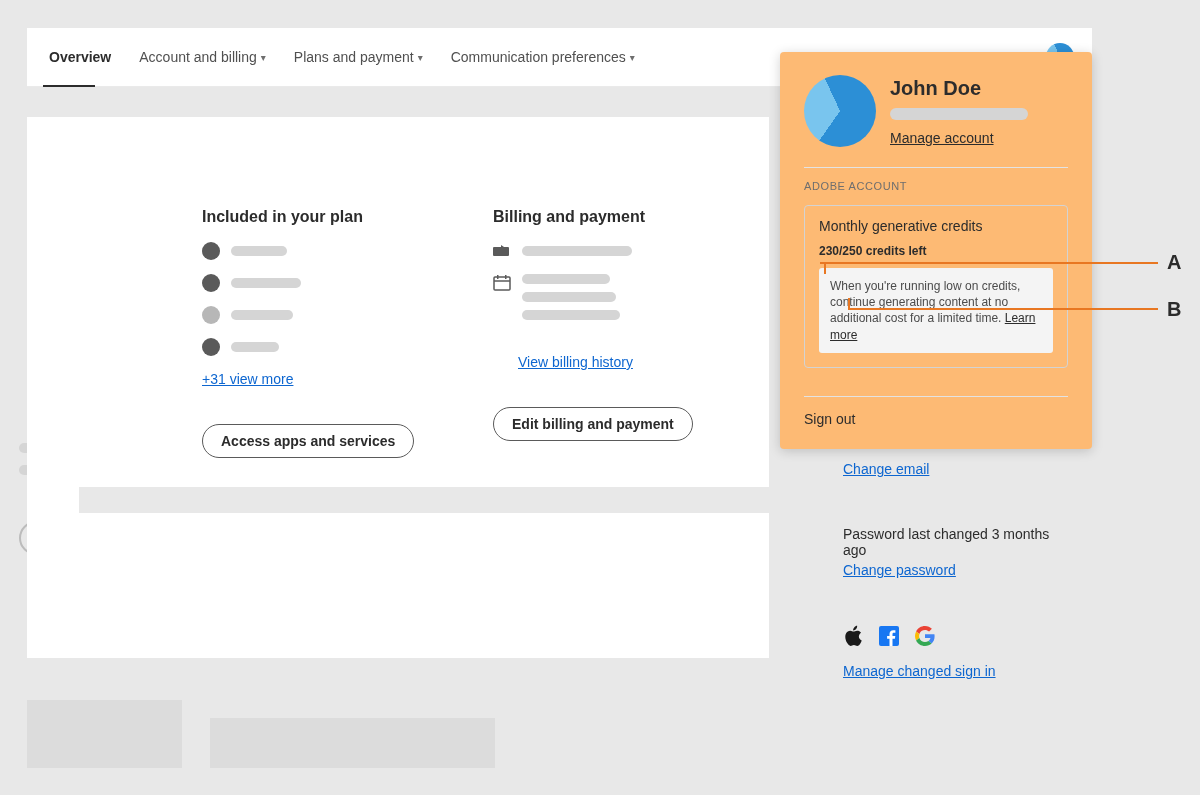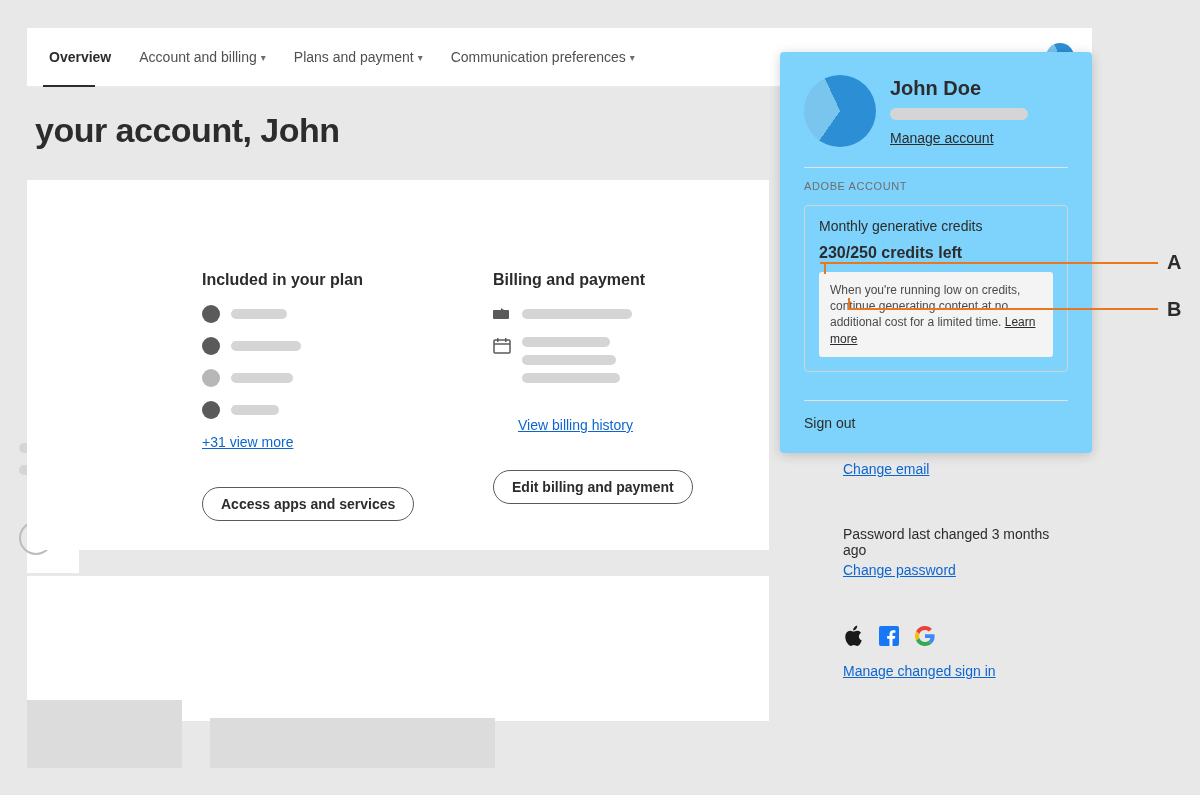--- a/index.html
+++ b/index.html
@@ -15,31 +15,31 @@
   .tab .chev { font-size: 10px; color: #6e6e6e; }
   
   .avatar-small { position: absolute; right: 18px; top: 15px; width: 28px; height:28px; border-radius:50%; background: conic-gradient(from 215deg, #79c5ee 0deg 120deg, #2c8fd6 120deg 360deg); cursor:pointer;}
   
   .page-title { font-size: 34px; font-weight: 700; color: #2c2c2c; margin: 24px 0 0 8px; letter-spacing: -0.5px;}
   
   .card { background: #fff; margin-top: 30px; width: 742px; height: 370px; position: relative; }
   .card2 { background: #fff; margin-top: 26px; width: 742px; height: 145px; position: relative;}
   
   
-  .popup { position: absolute; left: 780px; top: 52px; width: 312px; background:#7dd3fc; border-radius: 4px; box-shadow: 0 2px 12px rgba(0,0,0,0.18); padding: 23px 24px 16px 24px; }
+  .popup { position: absolute; left: 780px; top: 52px; width: 312px; background:#fdba74; border-radius: 4px; box-shadow: 0 2px 12px rgba(0,0,0,0.18); padding: 23px 24px 16px 24px; }
   .pop-head { display:flex; gap:14px; }
   .avatar-large { width:72px; height:72px; border-radius:50%; background: conic-gradient(from 215deg, #79c5ee 0deg 120deg, #2c8fd6 120deg 360deg); flex-shrink:0;}
   .pop-name { font-size: 20px; font-weight:700; color:#2c2c2c; margin-top:2px;}
   .pop-email-skel { width:138px; height:12px; background:#d5d5d5; border-radius:6px; margin-top:8px;}
   .manage-link { font-size:14px; color:#2c2c2c; text-decoration: underline; margin-top:10px; display:inline-block; cursor:pointer;}
   .divider { height:1px; background:#e3e3e3; margin: 20px 0 12px 0;}
   .section-eyebrow { font-size:11px; letter-spacing:0.6px; color:#6e6e6e;}
   .credit-box { border:1px solid #d3d3d3; border-radius:4px; margin-top:13px; padding:12px 14px 14px 14px;}
   .credit-title { font-size:14px; color:#2c2c2c;}
-  .credit-sub { font-size:16px; font-weight:700; color:#2c2c2c; margin-top:10px;}
+  .credit-sub { font-size:12px; font-weight:700; color:#2c2c2c; margin-top:10px;}
   .credit-note { background:#f4f4f4; border-radius:3px; padding:10px 11px; font-size:12px; color:#4b4b4b; line-height:1.35; margin-top:10px;}
   .credit-note a { color:#2c2c2c; text-decoration: underline; cursor:pointer;}
   .signout { font-size:14px; color:#2c2c2c; margin-top:4px; cursor:pointer; padding: 6px 0;}
   
   
   .col { position:absolute; top: 91px; }
   .col1 { left: 175px; width: 240px;}
   .col2 { left: 466px; width: 250px;}
   .col-title { font-size:16px; font-weight:700; color:#2c2c2c; margin-bottom:16px;}
   .skel-row { display:flex; align-items:center; gap:11px; margin-bottom:14px;}
@@ -89,21 +89,20 @@
           <span class="chev">▾</span>
         </div>
       <div class="tab">
           <span>Communication preferences</span>
           <span class="chev">▾</span>
         </div>
     </div>
     <div class="avatar-small"></div>
   </div>
 
-  <div class="page-title">your account, John</div>
 
   <div class="left-stub">
     <div class="left-circ"></div>
   </div>
 
   <div class="card">
     <div class="col col1">
       <div class="col-title">Included in your plan</div>
       <div class="skel-row">
           <span class="dot"></span>

